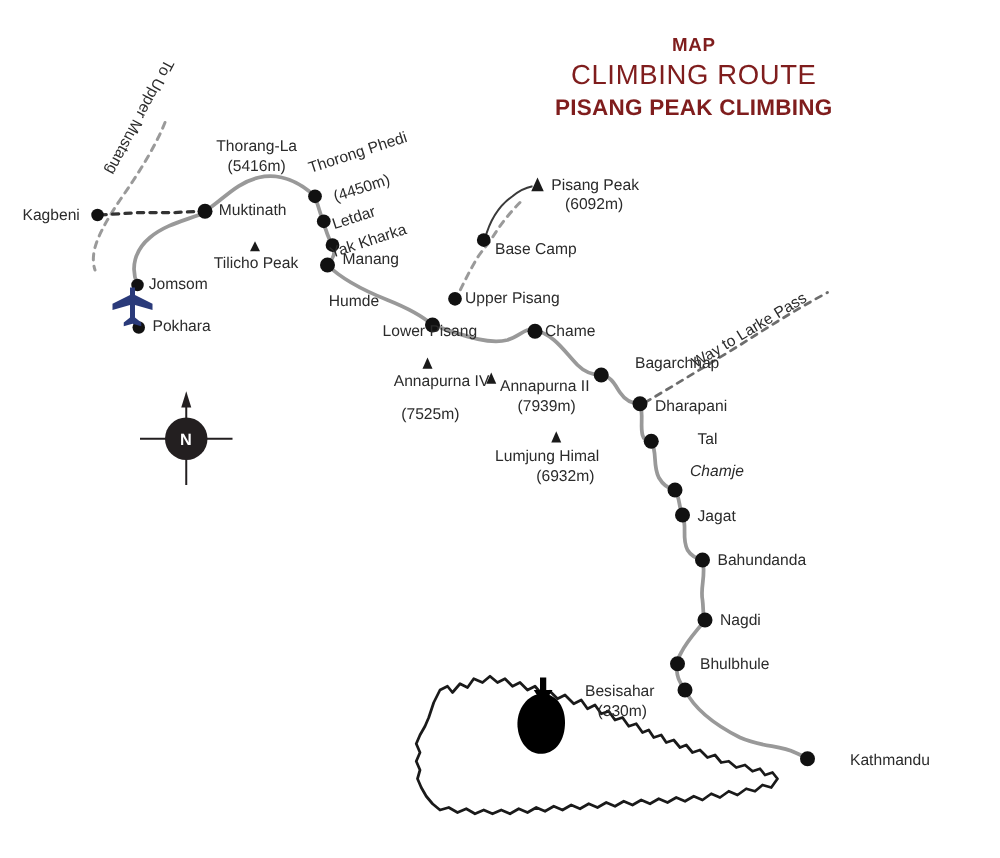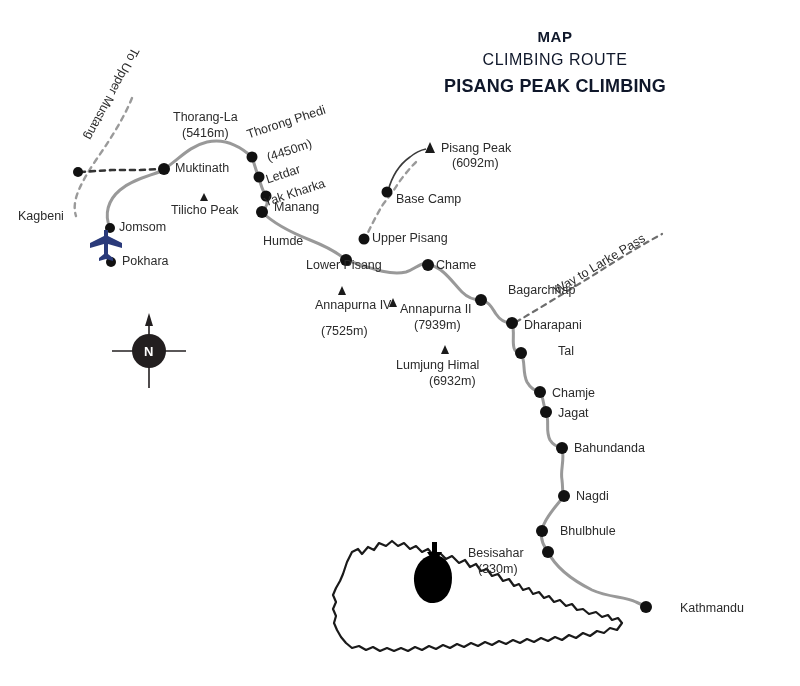--- a/index.html
+++ b/index.html
@@ -16,28 +16,28 @@
   }
   svg.map-canvas{
     position:absolute;left:0;top:0;
     width:800px;height:686px;
   }
   .title-block{
     position:absolute;
     left:410px;top:28px;
     width:290px;
     text-align:center;
-    color:#0f172a;
+    color:#7f1d1d;
   }
   .title-map{
     font-size:15px;font-weight:bold;letter-spacing:.5px;
     line-height:18px;
   }
   .title-main{
-    font-size:16px;font-weight:normal;letter-spacing:.5px;
+    font-size:22px;font-weight:normal;letter-spacing:.5px;
     line-height:28px;
   }
   .title-sub{
     font-size:18px;font-weight:bold;letter-spacing:.2px;
     line-height:24px;
   }
   .lbl{
     position:absolute;
     font-size:12.5px;
     color:#2b2b2b;
@@ -200,21 +200,21 @@
   <div class="title-block">
     <div class="title-map">MAP</div>
     <div class="title-main">CLIMBING  ROUTE</div>
     <div class="title-sub">PISANG PEAK CLIMBING</div>
   </div>
 
   <div class="lbl rot" style="left:142px;top:52px;transform:rotate(118deg);">To Upper Mustang</div>
 
   <div class="lbl rot" style="left:551px;top:285px;transform:rotate(-31deg);">Way to Larke Pass</div>
 
-  <div class="lbl" style="left:18px;top:165px;margin-top:44px;">Kagbeni</div>
+  <div class="lbl" style="left:18px;top:165px;">Kagbeni</div>
 
   <div class="lbl" style="left:119px;top:220px;">Jomsom</div>
 
   <div class="lbl" style="left:122px;top:254px;">Pokhara</div>
 
   <div class="lbl" style="left:175px;top:161px;">Muktinath</div>
 
   <div class="lbl" style="left:173px;top:110px;">Thorang-La</div>
   <div class="lbl" style="left:182px;top:126px;">(5416m)</div>
 
@@ -237,21 +237,21 @@
   <div class="lbl" style="left:452px;top:156px;">(6092m)</div>
 
   <div class="lbl" style="left:436px;top:258px;">Chame</div>
 
   <div class="lbl" style="left:508px;top:283px;">Bagarchhap</div>
 
   <div class="lbl" style="left:524px;top:318px;">Dharapani</div>
 
   <div class="lbl" style="left:535px;top:344px;margin-left:23px;">Tal</div>
 
-  <div class="lbl" style="left:552px;top:386px;">Chamje</div>
+  <div class="lbl" style="left:552px;top:370px;font-style:italic;">Chamje</div>
 
   <div class="lbl" style="left:558px;top:406px;">Jagat</div>
 
   <div class="lbl" style="left:574px;top:441px;">Bahundanda</div>
 
   <div class="lbl" style="left:576px;top:489px;">Nagdi</div>
 
   <div class="lbl" style="left:560px;top:524px;">Bhulbhule</div>
 
   <div class="lbl" style="left:468px;top:546px;">Besisahar</div>

